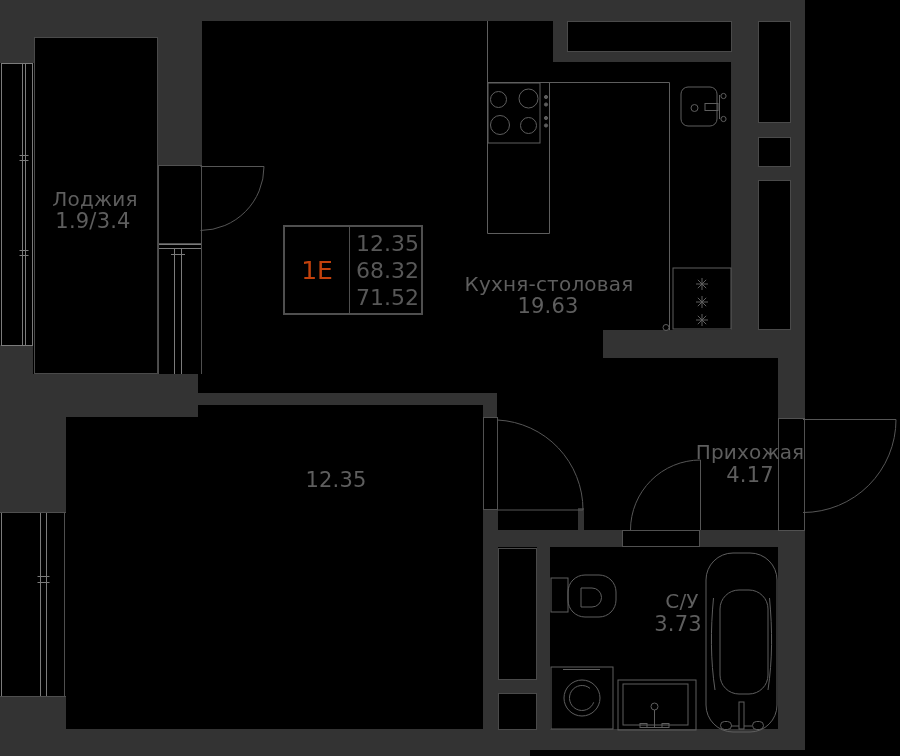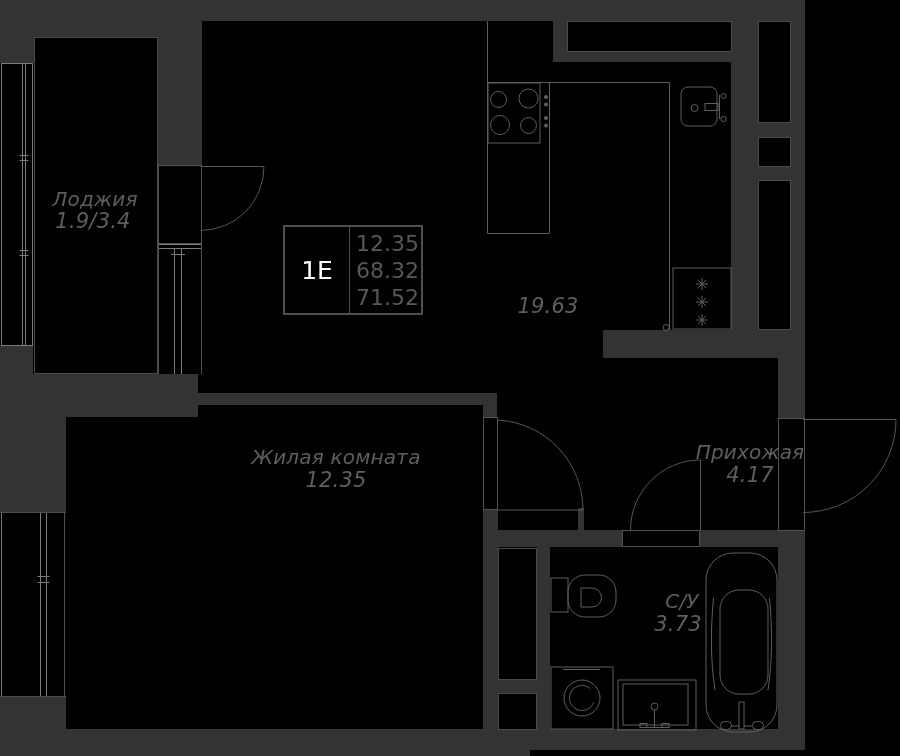--- a/index.html
+++ b/index.html
@@ -3,27 +3,27 @@
 <meta charset="utf-8">
 <style>
   html,body{margin:0;padding:0;background:#000;}
   #plan{position:relative;width:900px;height:756px;background:var(--bg,#000);overflow:hidden;
         font-family:"DejaVu Sans", sans-serif;}
   .w{position:absolute;background:var(--wall,#333);}
   .void{position:absolute;background:#000;border:1px solid #4a4a4a;box-sizing:border-box;}
   .open{position:absolute;background:#000;border:1px solid #515151;box-sizing:border-box;}
   svg.lines{position:absolute;left:0;top:0;}
   .room-label,.room-area{position:absolute;transform:translate(-50%,-50%);
-        color:var(--text,#5e5e5e);white-space:nowrap;letter-spacing:.2px;font-style:italic;}
+        color:var(--text,#5e5e5e);white-space:nowrap;letter-spacing:.2px;}
   .room-label{font-size:20px;}
   .room-area{font-size:21px;}
   #unit-box{position:absolute;left:283px;top:225px;width:136px;height:86px;
         border:2px solid #4f4f4f;display:flex;box-sizing:content-box;}
   #unit-box .cell-type{width:64px;border-right:1px solid #4f4f4f;display:flex;
-        align-items:center;justify-content:center;font-size:25px;color:#ffffff;}
+        align-items:center;justify-content:center;font-size:25px;color:#c2410c;}
   #unit-box .cell-areas{flex:1;display:flex;flex-direction:column;justify-content:center;
         padding-left:6px;font-size:22px;line-height:27px;color:#585858;}
 </style>
 </head>
 <body>
 
 <div id="plan">
 
   <div class="w" style="left:0;top:0;width:202px;height:37px"></div>
   <div class="w" style="left:202px;top:0;width:603px;height:21px"></div>
@@ -197,23 +197,23 @@
     <div class="cell-areas">
       <div>12.35</div>
       <div>68.32</div>
       <div>71.52</div>
     </div>
   </div>
 
   <div class="room-label" style="left:95px;top:199px">Лоджия</div>
   <div class="room-area" style="left:93px;top:221px">1.9/3.4</div>
 
+  <div class="room-label" style="left:549px;top:284px">Кухня-столовая</div>
   <div class="room-area" style="left:548px;top:306px">19.63</div>
 
-  <div class="room-label" style="left:336px;top:457px">Жилая комната</div>
   <div class="room-area" style="left:336px;top:480px">12.35</div>
 
   <div class="room-label" style="left:750px;top:452px">Прихожая</div>
   <div class="room-area" style="left:750px;top:475px">4.17</div>
 
   <div class="room-label" style="left:682px;top:601px">С/У</div>
   <div class="room-area" style="left:678px;top:624px">3.73</div>
 
 </div>
 

